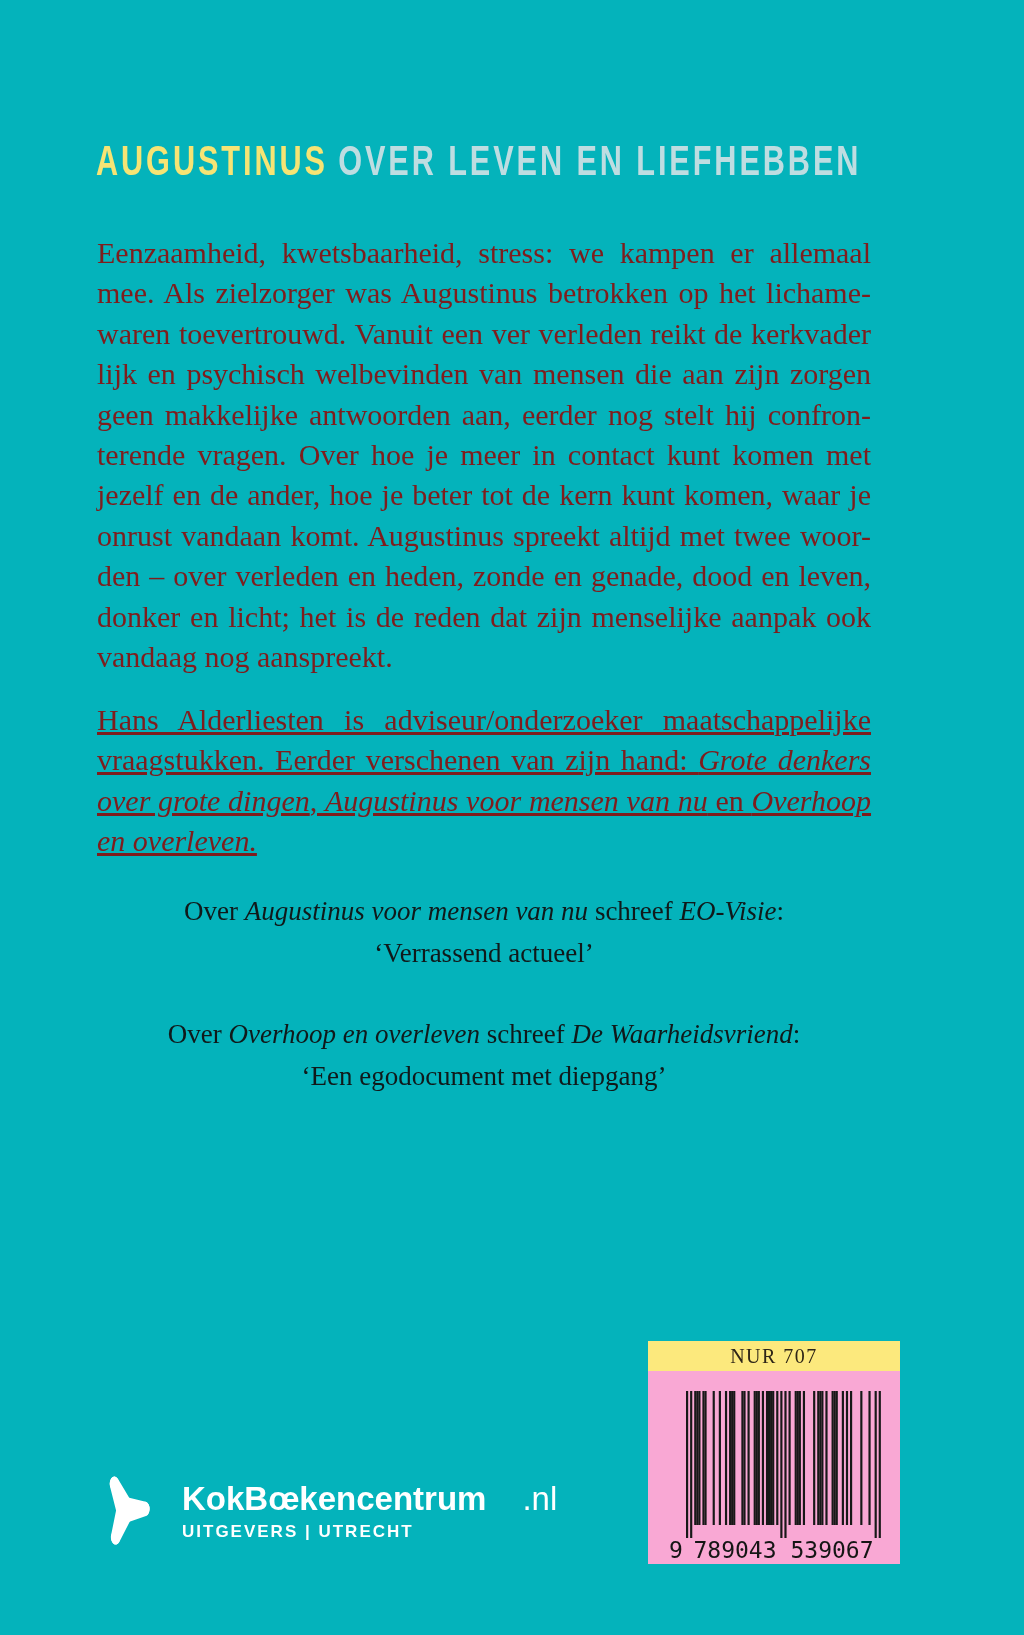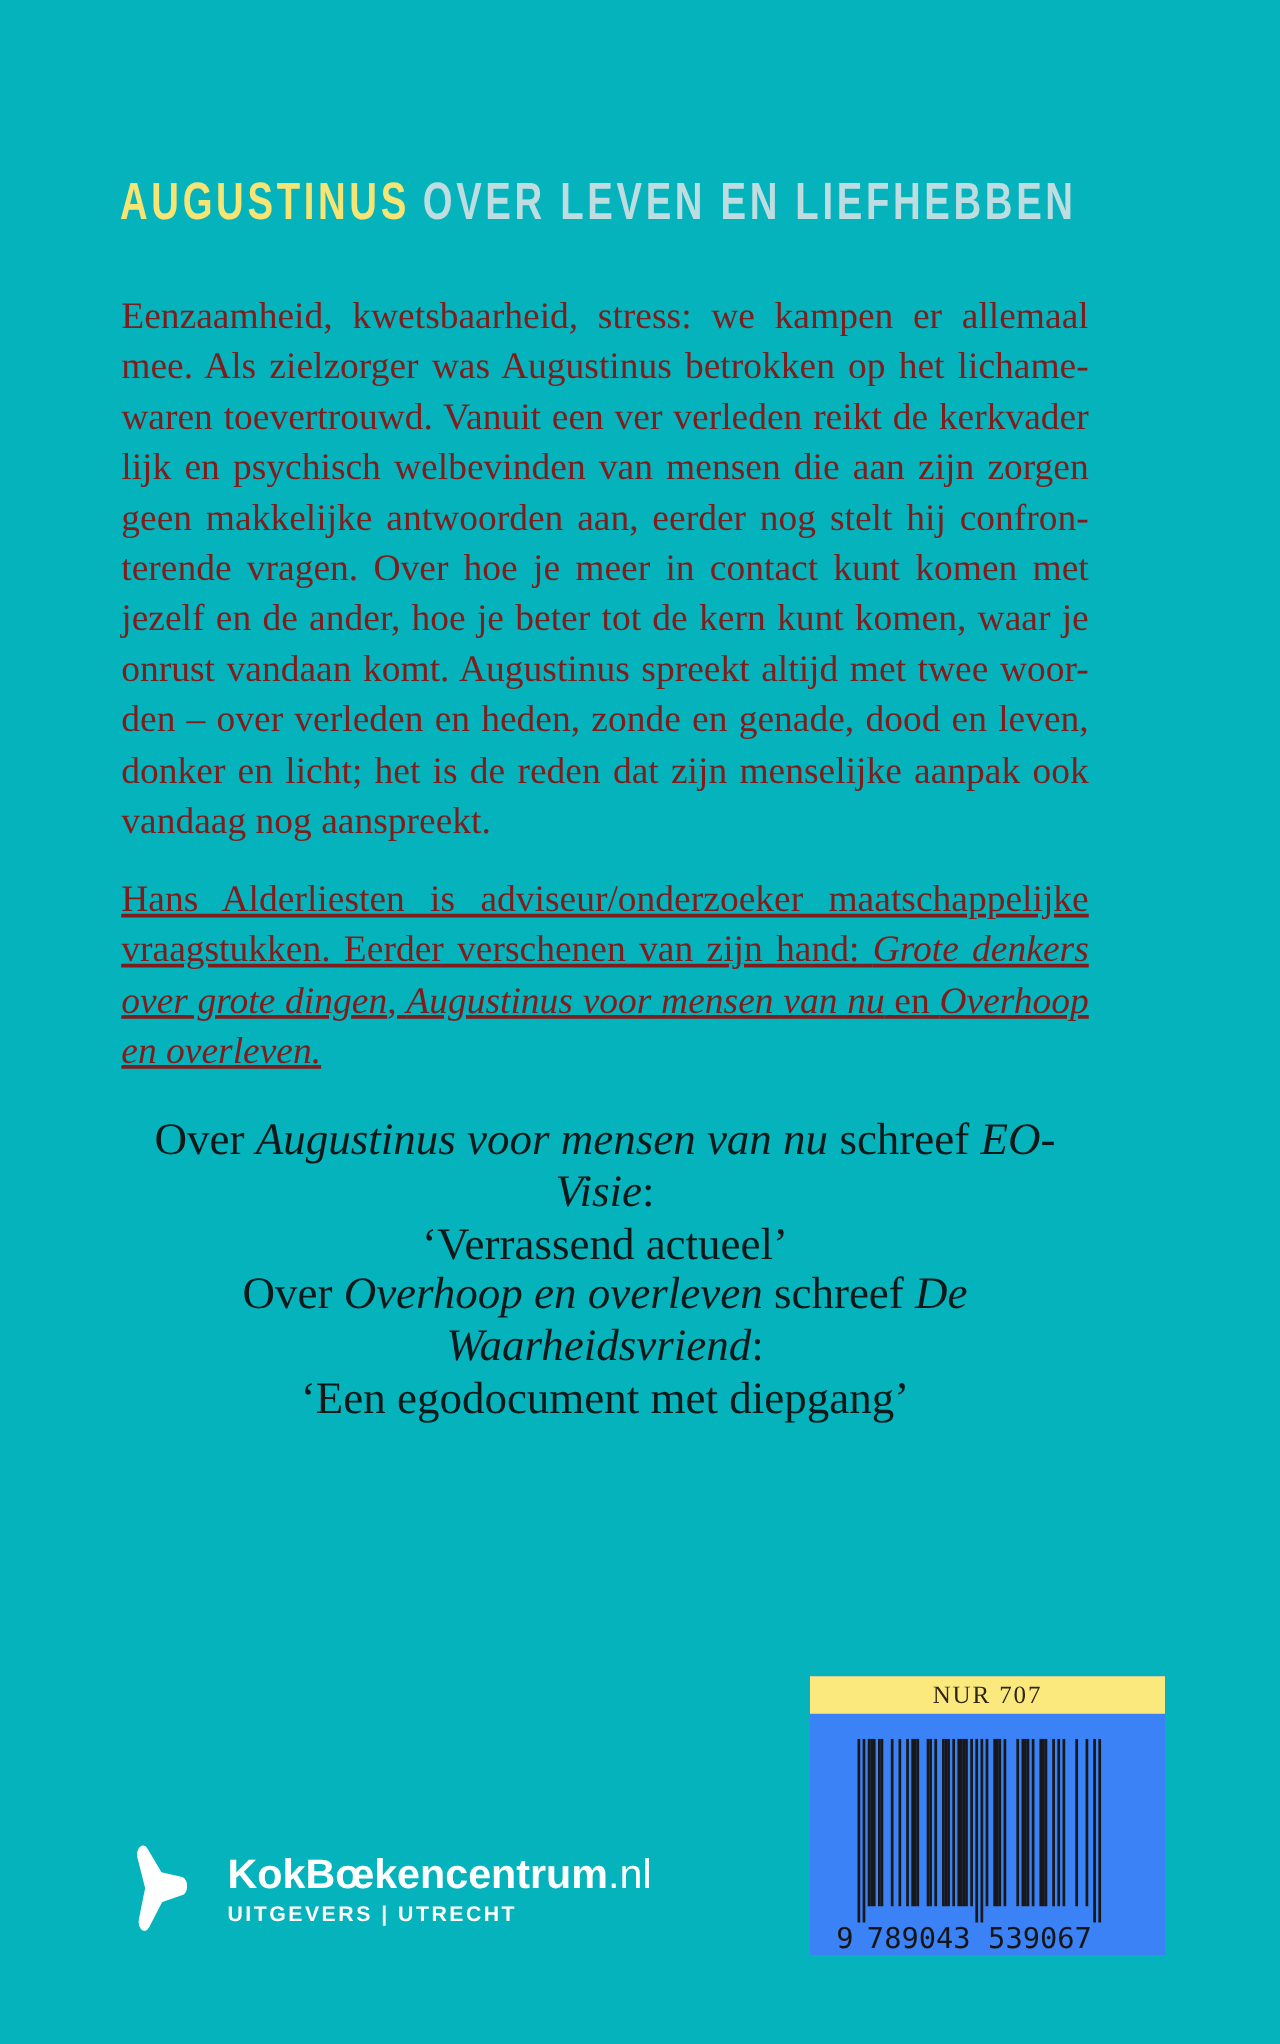--- a/index.html
+++ b/index.html
@@ -24,47 +24,47 @@
   .para{
     position:absolute;left:97px;width:774px;
     color:#7f1d1d;font-size:30px;line-height:40.4px;
   }
   .bline{display:block;text-align:justify;text-align-last:justify;white-space:normal;}
   .bline.end{text-align-last:left;}
   .para i, .review i{font-style:italic;margin-top:44px;}
   
   .review{
     position:absolute;left:97px;width:774px;
-    color:#10191a;font-size:36px;line-height:42px;
+    color:#10191a;font-size:27px;line-height:42px;
     text-align:center;
   }
   
   .bc-panel{
-    position:absolute;left:648px;top:1341px;width:284px;height:223px;
-    background:#3b82f6;
+    position:absolute;left:648px;top:1341px;width:252px;height:223px;
+    background:#f9a8d4;
   }
   .nur-band{
     height:30px;line-height:31px;background:#fce97d;
     text-align:center;color:#2e2517;
     font-family:"Liberation Serif", serif;
     font-size:20px;letter-spacing:1.5px;
   }
   .bc-svg{position:absolute;left:17px;top:50px;}
   .bc-svg rect{fill:#181818;}
   .bc-svg text{
     fill:#151515;
     font-family:"DejaVu Sans Mono", monospace;
     font-size:23px;font-weight:500;
   }
   
   .publisher{position:absolute;left:94px;top:1462px;display:flex;align-items:flex-start;}
   .logo-icon{display:block;}
   .pub-text{margin-left:26px;margin-top:20px;font-family:"Liberation Sans", sans-serif;color:#ffffff;}
   .pub-name{font-size:33px;line-height:34px;font-weight:700;letter-spacing:0;white-space:nowrap;}
-  .pub-name .dom{font-weight:400;}
+  .pub-name .dom{font-weight:400;margin-left:36px;}
   .pub-sub{font-size:17px;font-weight:700;letter-spacing:2px;margin-top:6px;white-space:nowrap;}
 </style>
 </head>
 <body>
 
 <div class="cover">
 
   <div class="title">
     <span class="t1">AUGUSTINUS</span><span class="t2">OVER LEVEN EN LIEFHEBBEN</span>
   </div>

